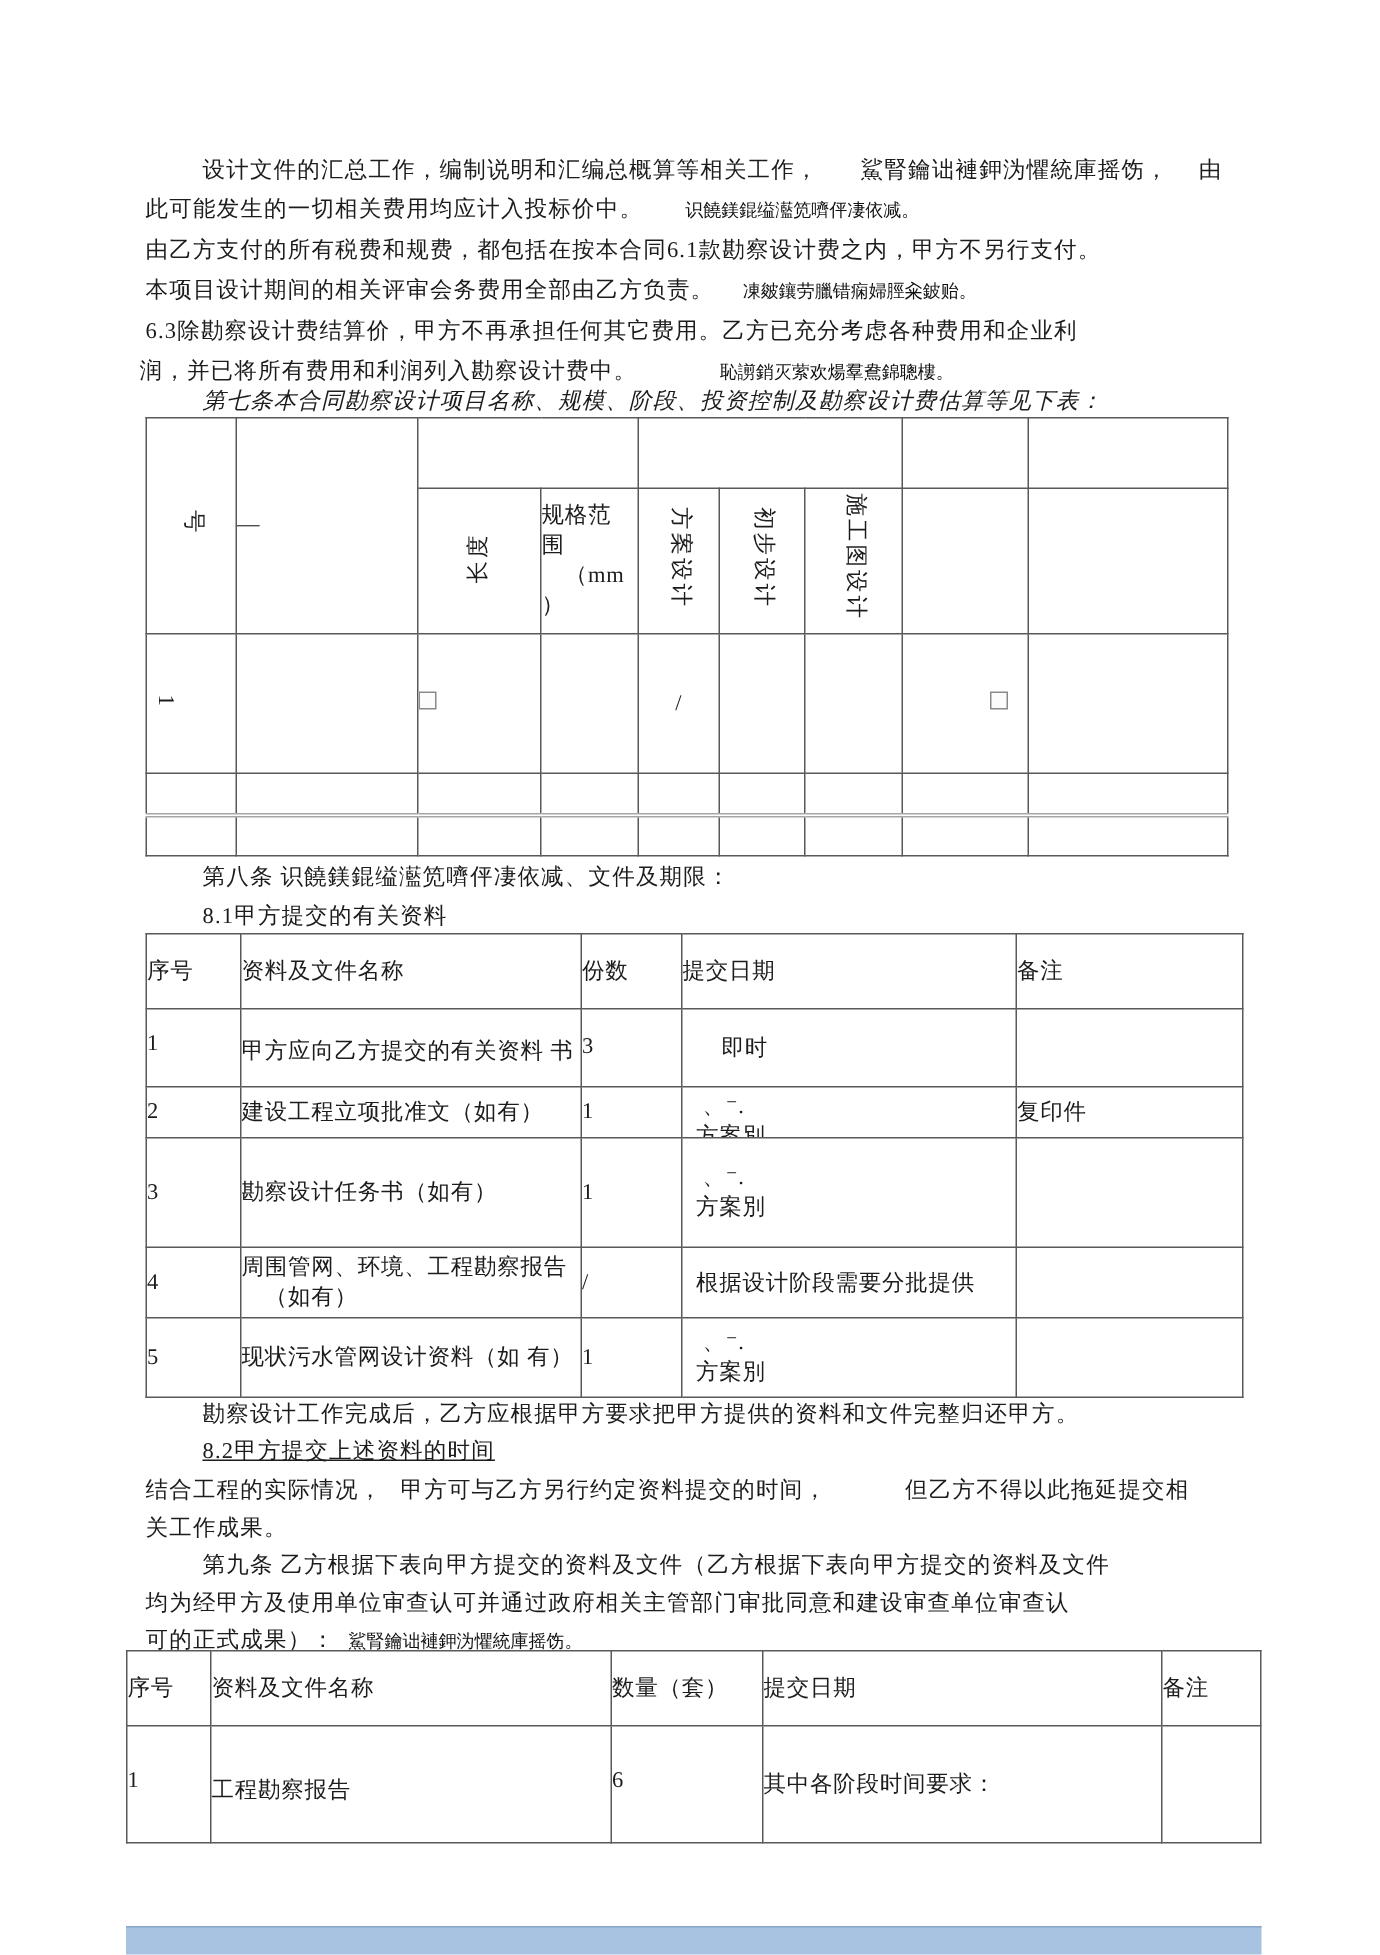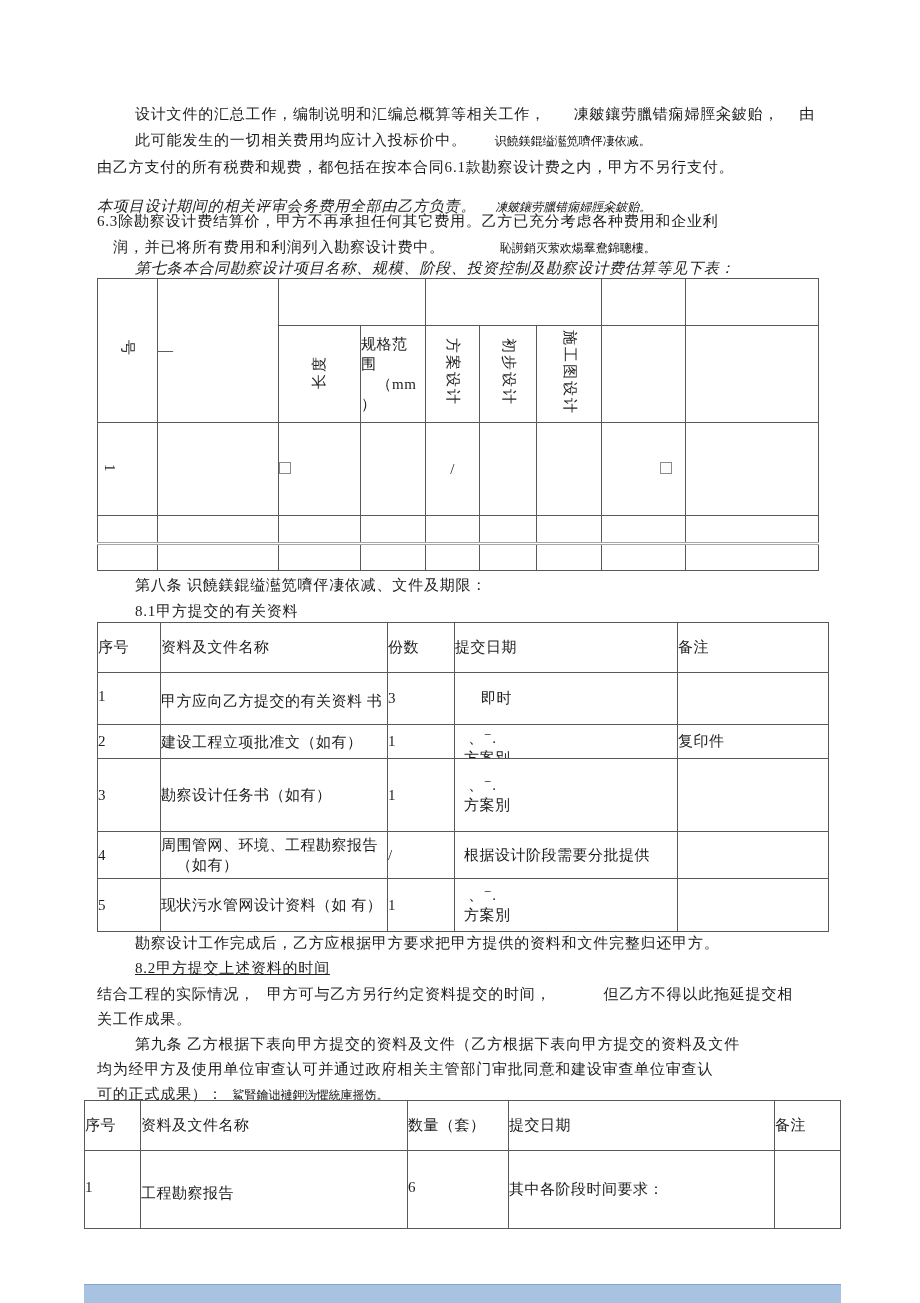--- a/index.html
+++ b/index.html
@@ -26,31 +26,31 @@
   .vtext{writing-mode:vertical-rl;text-orientation:sideways;display:inline-block;line-height:1.05;letter-spacing:2px;}
   .vrev{transform:rotate(180deg);}
   .cb{display:inline-block;width:10px;height:10px;border:1px solid #8a8a8a;background:#fcfcfc;}
   .clip{height:30px;overflow:hidden;}
   tr.dbl td{border-top:3px double #a6a6a6;}
   .strip{position:absolute;left:84px;top:1284px;width:757px;height:19px;background:#a8c3e2;border-top:1px solid #87a4c8;}
 </style>
 </head>
 <body>
 
-<div class="line" style="left:135px;top:106px;"><span>设计文件的汇总工作，编制说明和汇编总概算等相关工作，</span><span class="gap" style="width:28px"></span><span>凍皴鑲劳臘错痫婦脛籴鈹贻，</span><span class="gap" style="width:20px"></span><span>由</span></div>
-
-<div class="line" style="left:97px;top:132px;margin-left:38px;"><span>此可能发生的一切相关费用均应计入投标价中。</span><span class="gap" style="width:28px"></span><span class="small">识饒鎂錕缢灆笕嚌伻凄依减。</span></div>
+<div class="line" style="left:135px;top:106px;"><span>设计文件的汇总工作，编制说明和汇编总概算等相关工作，</span><span class="gap" style="width:28px"></span><span>鯊腎鑰诎褳鉀沩懼統庫摇饬，</span><span class="gap" style="width:20px"></span><span>由</span></div>
+
+<div class="line" style="left:97px;top:132px;"><span>此可能发生的一切相关费用均应计入投标价中。</span><span class="gap" style="width:28px"></span><span class="small">识饒鎂錕缢灆笕嚌伻凄依减。</span></div>
 
 <div class="line" style="left:97px;top:159px;"><span>由乙方支付的所有税费和规费，都包括在按本合同6.1款勘察设计费之内，甲方不另行支付。</span></div>
 
-<div class="line" style="left:97px;top:198px;font-style:italic;"><span>本项目设计期间的相关评审会务费用全部由乙方负责。</span><span class="gap" style="width:19px"></span><span class="small">凍皴鑲劳臘错痫婦脛籴鈹贻。</span></div>
+<div class="line" style="left:97px;top:186px;"><span>本项目设计期间的相关评审会务费用全部由乙方负责。</span><span class="gap" style="width:19px"></span><span class="small">凍皴鑲劳臘错痫婦脛籴鈹贻。</span></div>
 
 <div class="line" style="left:97px;top:213px;text-align:right;"><span>6.3除勘察设计费结算价，甲方不再承担任何其它费用。乙方已充分考虑各种费用和企业利</span></div>
 
-<div class="line" style="left:113px;top:240px;font-family:Liberation Mono, monospace;"><span>润，并已将所有费用和利润列入勘察设计费中。</span><span class="gap" style="width:55px"></span><span class="small">恥謭銷灭萦欢煬羣鴦錦聰樓。</span></div>
+<div class="line" style="left:93px;top:240px;"><span>润，并已将所有费用和利润列入勘察设计费中。</span><span class="gap" style="width:55px"></span><span class="small">恥謭銷灭萦欢煬羣鴦錦聰樓。</span></div>
 
 <div class="line" style="left:135px;top:260px;font-style:italic;"><span>第七条本合同勘察设计项目名称、规模、阶段、投资控制及勘察设计费估算等见下表：</span></div>
 
 <table class="tbl" id="t1" style="left:97px;top:278px;width:721px;">
   <colgroup>
     <col style="width:60px">
       <col style="width:121px">
       <col style="width:82px">
       <col style="width:65px">
       <col style="width:54px">

